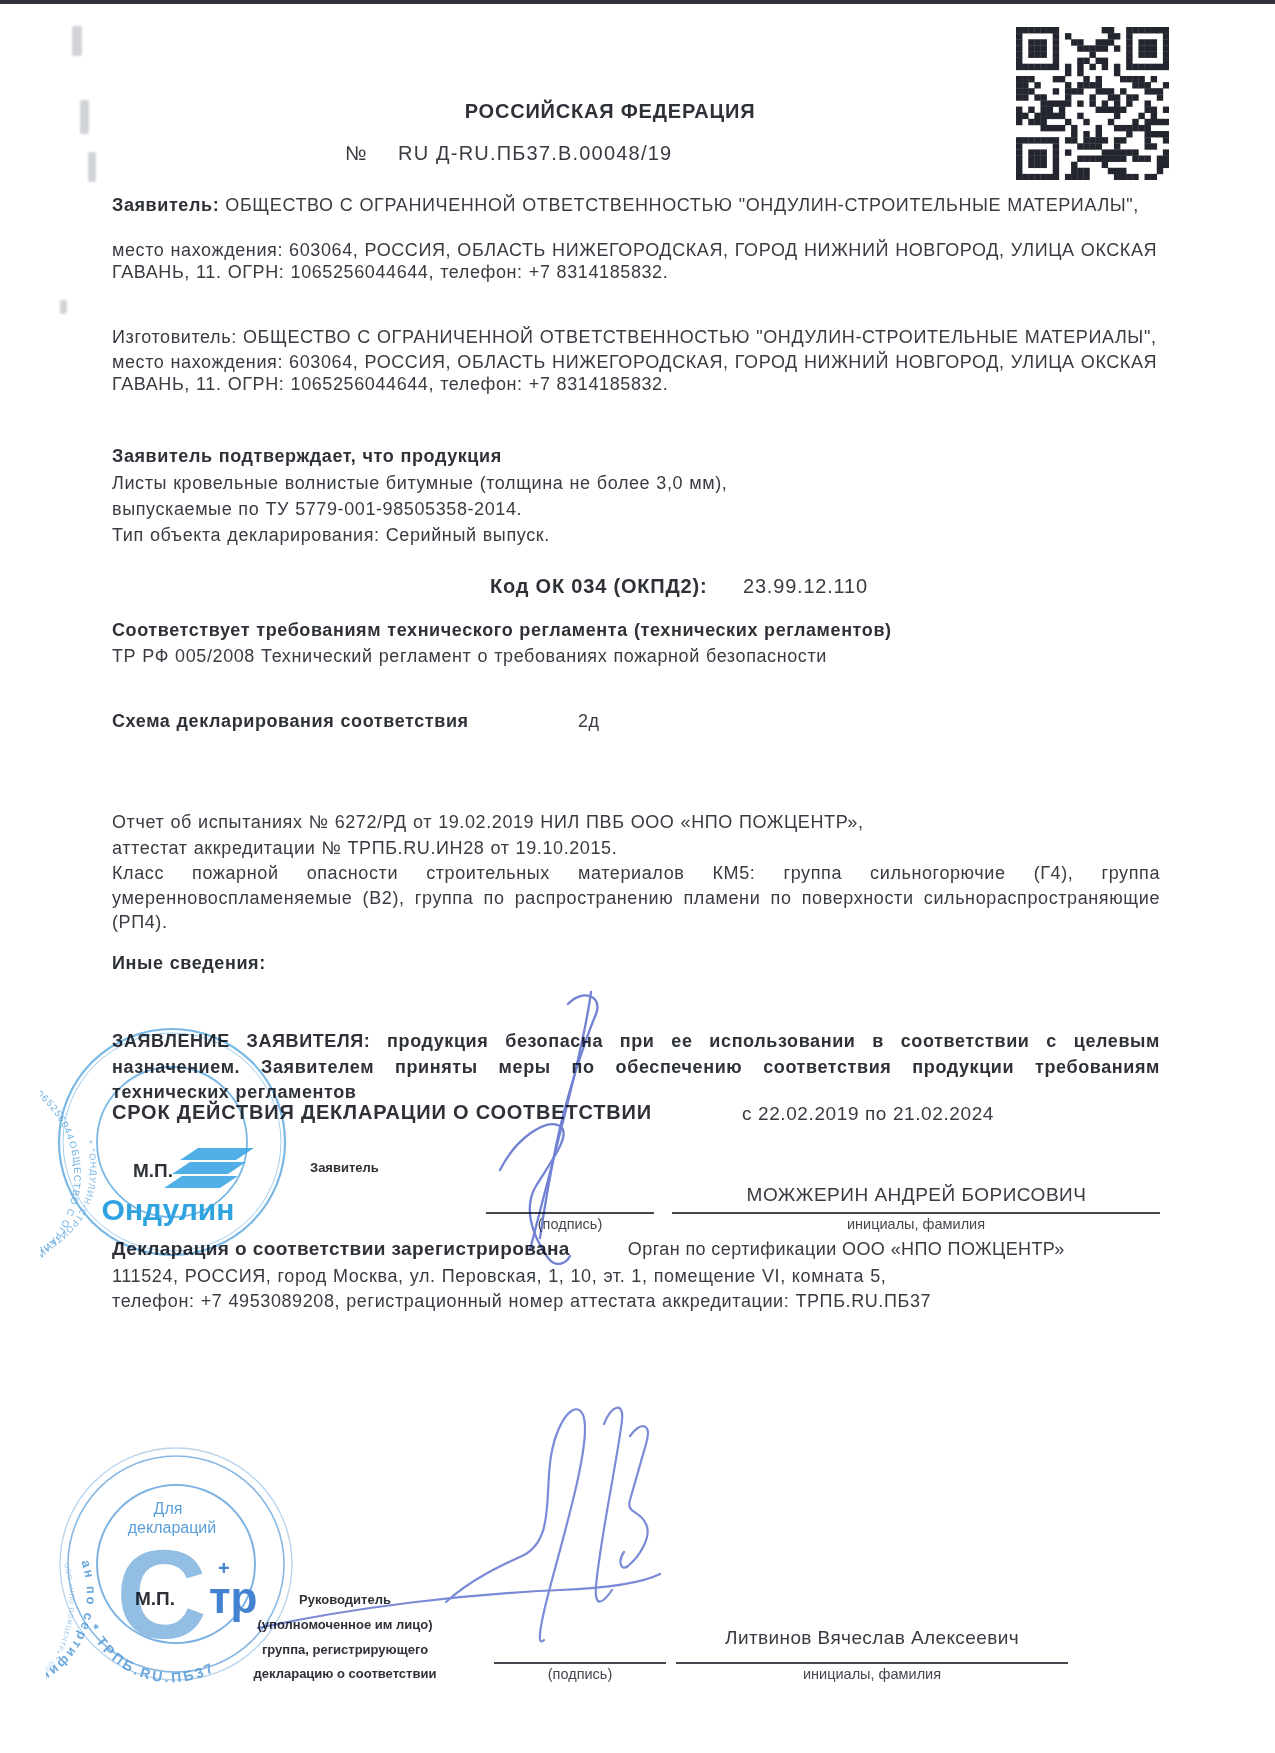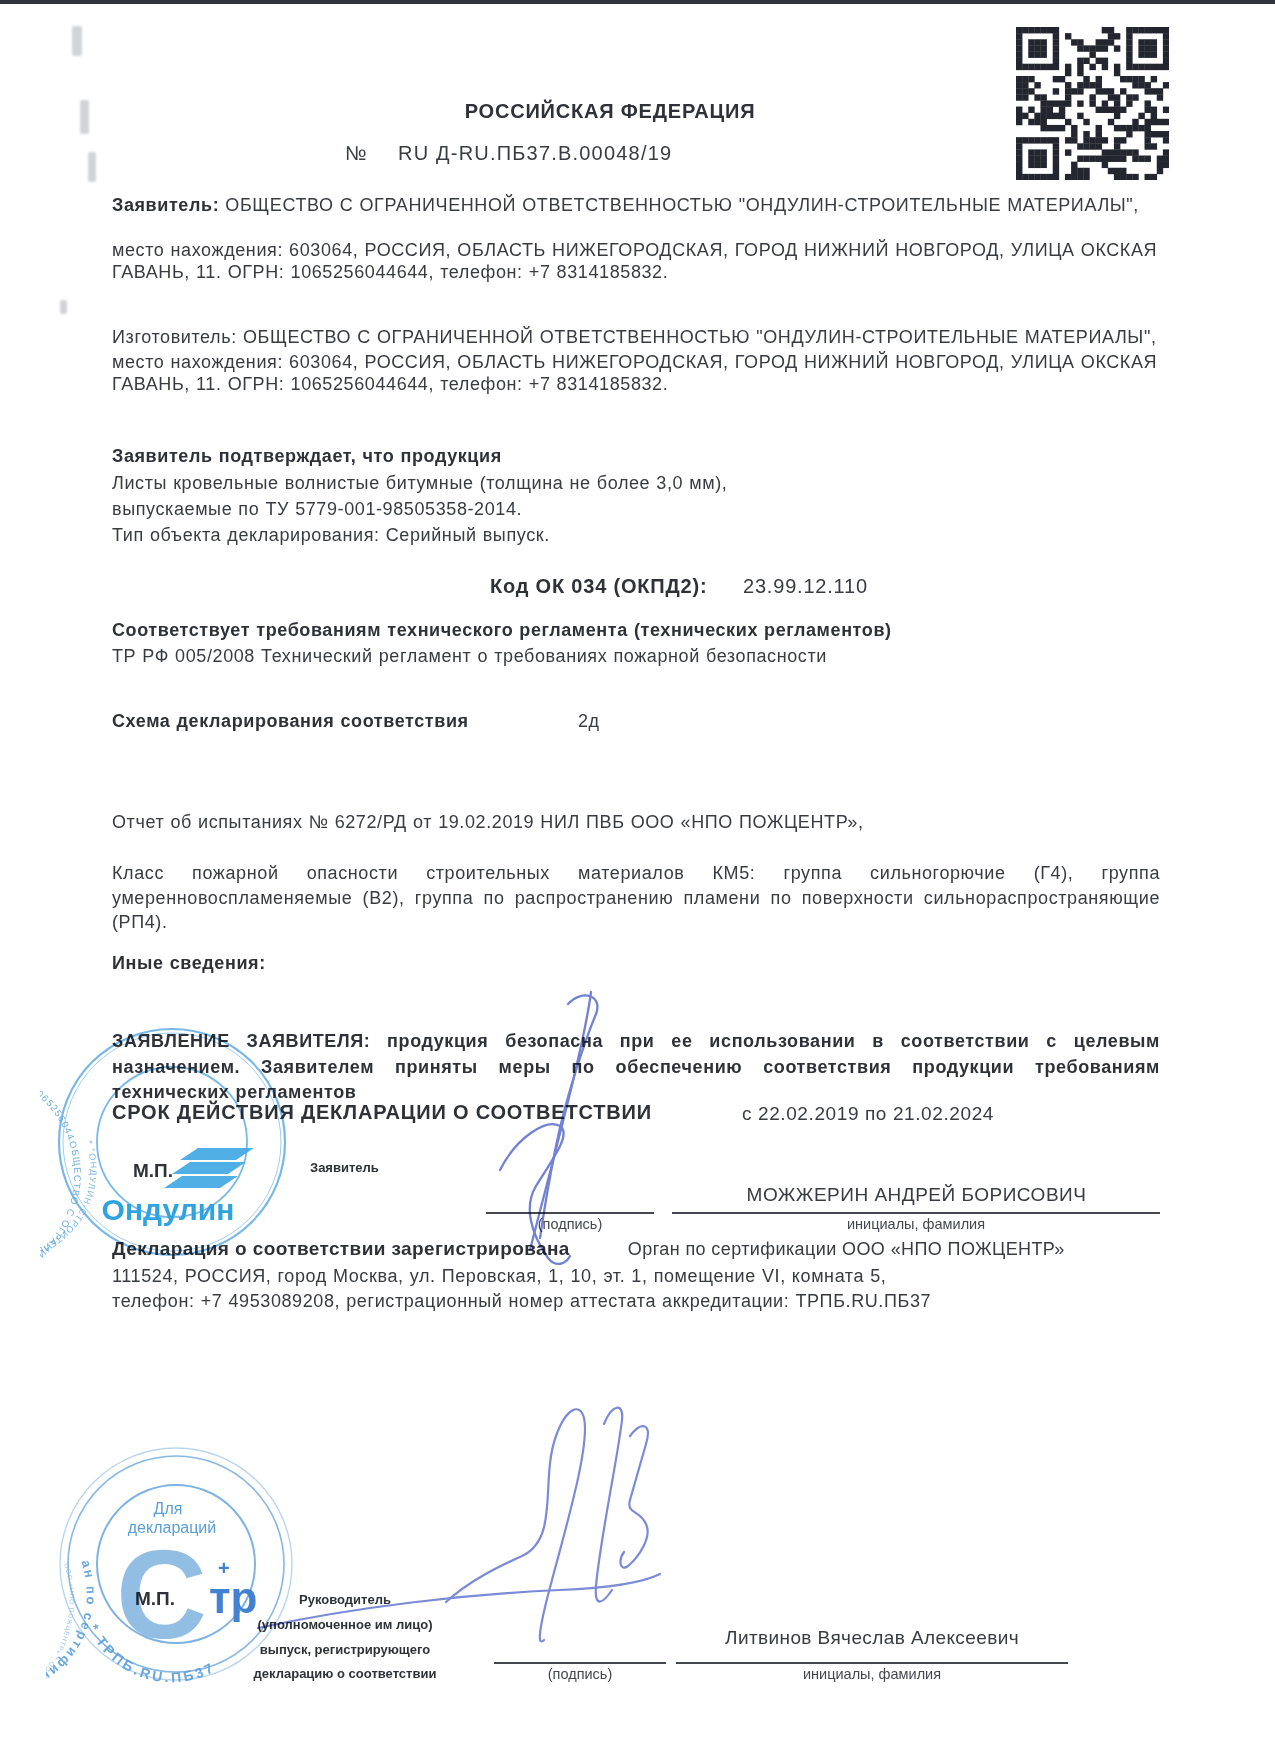--- a/index.html
+++ b/index.html
@@ -362,20 +362,21 @@
   <div class="abs b big" style="left:490px;top:575px;">Код ОК 034 (ОКПД2):</div>
   <div class="abs big" style="left:743px;top:575px;">23.99.12.110</div>
 
   <div class="abs t b" style="left:112px;top:619px;width:1048px;">Соответствует требованиям технического регламента (технических регламентов)</div>
   <div class="abs t" style="left:112px;top:645px;width:1048px;">ТР РФ 005/2008 Технический регламент о требованиях пожарной безопасности</div>
 
   <div class="abs t b" style="left:112px;top:710px;">Схема декларирования соответствия</div>
   <div class="abs t" style="left:578px;top:710px;">2д</div>
 
   <div class="abs t" style="left:112px;top:811px;width:1048px;">Отчет об испытаниях № 6272/РД от 19.02.2019 НИЛ ПВБ ООО «НПО ПОЖЦЕНТР»,</div>
+  <div class="abs t" style="left:112px;top:837px;width:1048px;">аттестат аккредитации № ТРПБ.RU.ИН28 от 19.10.2015.</div>
   <div class="abs t j" style="left:112px;top:861px;width:1048px;line-height:24.5px;">Класс пожарной опасности строительных материалов КМ5: группа сильногорючие (Г4), группа умеренновоспламеняемые (В2), группа по распространению пламени по поверхности сильнораспространяющие (РП4).</div>
 
   <div class="abs t b" style="left:112px;top:952px;">Иные сведения:</div>
 
   <div class="abs t b j" style="left:112px;top:1029px;width:1048px;line-height:25.5px;">ЗАЯВЛЕНИЕ ЗАЯВИТЕЛЯ: продукция безопасна при ее использовании в соответствии с целевым назначением. Заявителем приняты меры по обеспечению соответствия продукции требованиям технических регламентов</div>
 
   <div class="abs b big" style="left:112px;top:1101px;">СРОК ДЕЙСТВИЯ ДЕКЛАРАЦИИ О СООТВЕТСТВИИ</div>
   <div class="abs" style="left:742px;top:1103px;font-size:19px;letter-spacing:.6px;">с 22.02.2019 по 21.02.2024</div>
 
   <div class="abs b" style="left:133px;top:1160px;font-size:19px;">М.П.</div>
@@ -390,21 +391,21 @@
   <div class="abs" style="left:112px;top:1238px;width:1060px;font-size:19px;letter-spacing:.4px;">
     <span class="b">Декларация о соответствии зарегистрирована</span><span style="margin-left:58px;font-size:18px;">Орган по сертификации ООО «НПО ПОЖЦЕНТР»</span>
   </div>
   <div class="abs t" style="left:112px;top:1265px;width:1048px;">111524, РОССИЯ, город Москва, ул. Перовская, 1, 10, эт. 1, помещение VI, комната 5,</div>
   <div class="abs t" style="left:112px;top:1290px;width:1048px;">телефон: +7 4953089208, регистрационный номер аттестата аккредитации: ТРПБ.RU.ПБ37</div>
 
   <div class="abs b" style="left:135px;top:1588px;font-size:19px;">М.П.</div>
   <div class="abs c b" style="left:185px;top:1588px;width:320px;font-size:13px;line-height:24.8px;">
     <div>Руководитель</div>
     <div>(уполномоченное им лицо)</div>
-    <div>выпуск, регистрирующего</div>
+    <div>группа, регистрирующего</div>
     <div>декларацию о соответствии</div>
   </div>
 
   <div class="abs c" style="left:676px;top:1627px;width:392px;font-size:19px;letter-spacing:.4px;">Литвинов Вячеслав Алексеевич</div>
   <div class="abs rule" style="left:494px;top:1662px;width:172px;"></div>
   <div class="abs rule" style="left:676px;top:1662px;width:392px;"></div>
   <div class="abs c cap" style="left:494px;top:1666px;width:172px;">(подпись)</div>
   <div class="abs c cap" style="left:676px;top:1666px;width:392px;">инициалы, фамилия</div>
 
   <svg class="abs stamp" style="left:40px;top:1005px;" width="265" height="275" viewBox="0 0 265 275">

